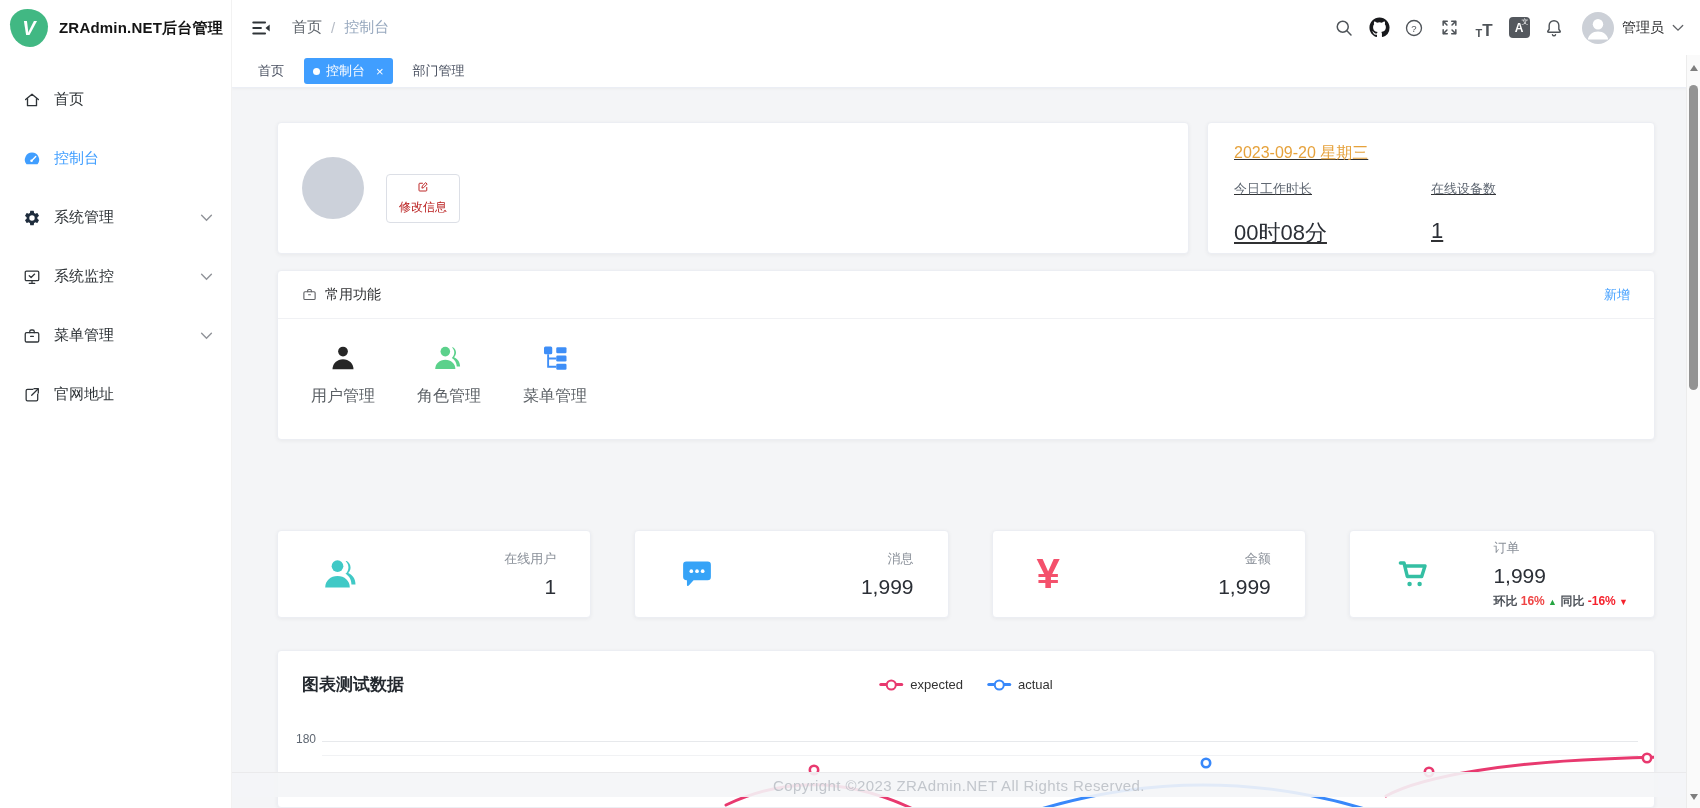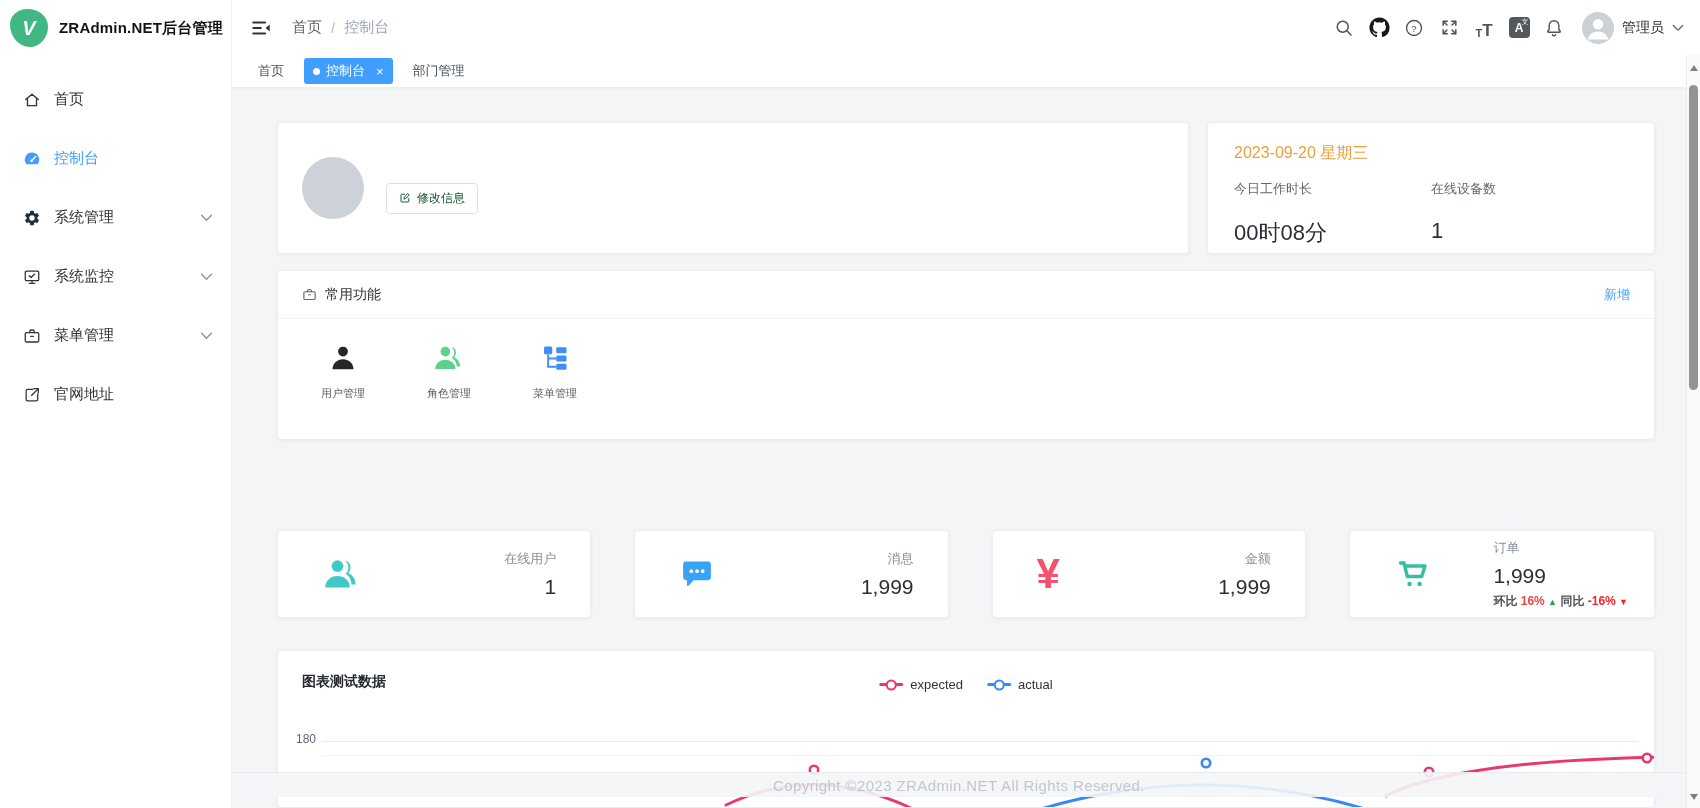--- a/index.html
+++ b/index.html
@@ -57,55 +57,55 @@
     padding:34px 31px 0 45px; overflow:hidden; }
   .card { background:#fff; border-radius:4px; border:1px solid #eceef3;
     box-shadow:0 1px 4px rgba(0,0,0,.05); }
 
   .row1 { display:flex; gap:18px; height:132px; }
   .welcome-card { flex:1; display:flex; align-items:center; gap:22px; padding:0 24px; }
   .avatar-lg { width:62px; height:62px; border-radius:50%; background:#ccd1da; flex:0 0 62px; }
   .greeting { font-size:20px; color:#303133; }
   .greeting b { font-weight:700; }
   .edit-btn { margin-top:20px; display:inline-flex; align-items:center; gap:6px; font-size:12px;
-    color:#14532d; border:1px solid #dcdfe6; border-radius:4px; padding:6px 12px; background:#fff;
-    cursor:pointer; }
-
-  .date-card { width:448px; padding:20px 26px; }
+    color:#b91c1c; border:1px solid #dcdfe6; border-radius:4px; padding:6px 12px; background:#fff;
+    cursor:pointer;flex-direction:column; }
+
+  .date-card { width:448px; padding:20px 26px;text-decoration:underline; }
   .date-line { font-size:16px; color:#e6a23c; margin-bottom:16px; }
   .date-stats { display:flex; }
   .date-col { width:50%; }
   .ds-label { font-size:13px; color:#5f6772; }
   .ds-value { font-size:22px; color:#2b2f36; margin-top:20px; }
 
   .quick-card { margin-top:16px; height:170px; }
   .quick-head { height:48px; display:flex; align-items:center; gap:8px; padding:0 24px;
     border-bottom:1px solid #f0f1f4; font-size:14px; color:#303133; }
   .quick-head .qh-icon { color:#606266; display:flex; }
   .add-link { margin-left:auto; color:#409eff; font-size:13px; cursor:pointer; }
   .quick-body { display:flex; gap:24px; padding:20px 24px 0; }
   .quick-item { width:82px; text-align:center; cursor:pointer; }
   .quick-item .qi-icon { height:34px; display:flex; align-items:flex-end; justify-content:center; }
-  .quick-item .qi-label { font-size:11px; color:#5c6166; margin-top:13px; }
+  .quick-item .qi-label { font-size:16px; color:#5c6166; margin-top:13px; }
 
   .stats-row { margin-top:90px; display:flex; gap:43px; height:88px; }
   .stat-card { flex:1; display:flex; align-items:center; padding:0 34px 0 44px; cursor:pointer; }
   .stat-icon { width:44px; display:flex; align-items:center; }
   .stat-text { margin-left:auto; text-align:right; }
   .st-label { font-size:13px; color:#8a9099; }
   .st-value { font-size:21px; color:#2b2f36; margin-top:7px; }
   .yen-glyph { font-size:42px; font-weight:700; color:#f4516c; line-height:1; }
   .stat-card.order { padding-right:26px; }
   .stat-card.order .stat-text { text-align:left; }
   .trend { margin-top:5px; font-size:12px; color:#4c5158; font-weight:700; white-space:nowrap; }
   .trend .up { color:#ef4444; } .trend .down { color:#f5222d; }
   .arrow-up { color:#26a541; font-size:9px; } .arrow-down { color:#f5222d; font-size:9px; }
 
   .chart-card { margin-top:32px; height:158px; position:relative; overflow:hidden; }
-  .chart-title { position:absolute; left:24px; top:22px; font-size:14px; font-weight:700; color:#24292f; }
+  .chart-title { position:absolute; left:24px; top:22px; font-size:17px; font-weight:700; color:#24292f; }
   .legend { position:absolute; left:50%; top:26px; transform:translateX(-50%); display:flex; gap:24px; }
   .legend-item { display:flex; align-items:center; gap:7px; font-size:13px; color:#333; cursor:pointer; }
   .legend-marker { width:24px; height:3px; background:var(--c); position:relative; border-radius:2px; }
   .legend-marker::after { content:""; position:absolute; left:50%; top:50%; transform:translate(-50%,-50%);
     width:7px; height:7px; border-radius:50%; background:#fff; border:2.5px solid var(--c); }
   .ytick { position:absolute; left:6px; top:81px; width:32px; text-align:right; font-size:12px; color:#5f6772; }
   .gridline { position:absolute; left:44px; right:16px; top:90px; height:1px; background:#e7e9ec; }
   .gridline.faint { top:104px; background:#f1f2f4; }
   #curve-svg { position:absolute; left:0; top:0; pointer-events:none; }
 

